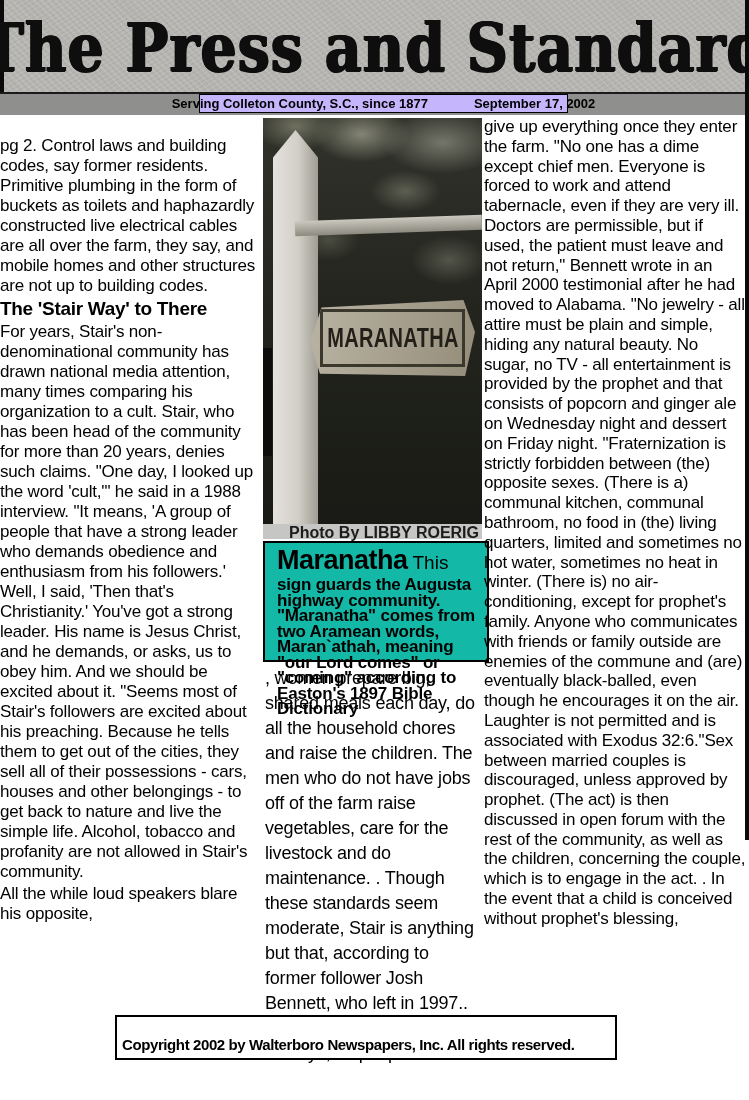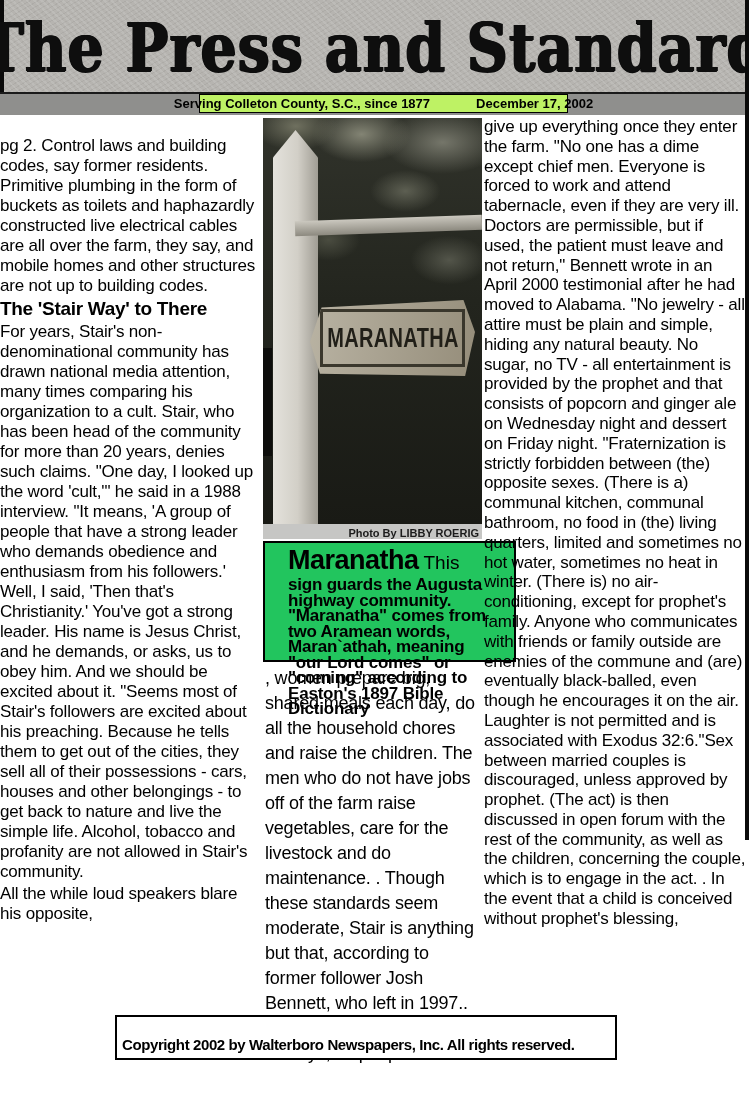--- a/index.html
+++ b/index.html
@@ -17,21 +17,21 @@
     display:flex; align-items:center; justify-content:center; }
   .masthead-title { font-family:"DejaVu Serif", serif; font-weight:bold;
     font-size:57px; letter-spacing:1px; color:#0e0e0e; white-space:nowrap;
     transform:scaleY(1.18); transform-origin:center;
     text-shadow:1px 0 0 #0e0e0e, -1px 0 0 #0e0e0e, 0 1px 0 #0e0e0e; }
 
   
   .dateline-bar { position:absolute; left:0; top:92px; width:749px; height:23px;
     background:#8f8f8d; border-top:2px solid #1a1a1a; }
   .dateline-box { position:absolute; left:199px; top:94px; width:369px; height:19px;
-    background:#bef264; border:1px solid #000; display:flex; align-items:center;
+    background:#c4b5fd; border:1px solid #000; display:flex; align-items:center;
     justify-content:center; gap:46px; font-weight:bold; font-size:13px; white-space:nowrap; }
 
   
   .col { position:absolute; font-size:17px; line-height:20px; letter-spacing:-0.2px; }
   .col-left  { left:0;  top:116px; width:257px;margin-top:20px; }
   .col-right { left:484px; top:117px; width:263px; line-height:19.8px; }
   .col-mid-text { position:absolute; left:265px; top:666px; width:217px;
     font-size:18px; line-height:25px; letter-spacing:-0.2px; }
   .headline { font-weight:bold; font-size:19px; line-height:26px; letter-spacing:-0.3px; }
   .para3 { margin-top:2px; }
@@ -54,26 +54,26 @@
     background:linear-gradient(180deg,#cbc8bf,#8c897f); transform:rotate(-2deg); }
   .post-shadow { position:absolute; left:0; top:230px; width:9px; height:108px; background:#0d0d0b; }
   .sign { position:absolute; left:47px; top:182px; width:165px; height:76px;
     clip-path:polygon(0% 55%, 7% 10%, 93% 0%, 100% 42%, 94% 100%, 6% 97%);
     background:linear-gradient(100deg,#b9b3a3,#958d7a); }
   .sign-inner { position:absolute; left:10px; right:10px; top:9px; bottom:9px;
     border:3px solid #3a372c; display:flex; align-items:center; justify-content:center; }
   .sign-text { font-weight:bold; font-size:27px; color:#211f18; white-space:nowrap;
     transform:scaleX(0.74); letter-spacing:0.5px; }
   .credit-bar { position:absolute; left:263px; top:524px; width:219px; height:15px;
-    background:#c6c6c4; display:flex; align-items:flex-end; justify-content:flex-end;
-    padding-right:3px; font-weight:bold; font-size:11px; color:#1c1c1c; white-space:nowrap; }
+    background:#c6c6c4; display:flex; align-items:flex-start; justify-content:flex-end;
+    padding-right:3px; font-weight:bold; font-size:16px; color:#1c1c1c; white-space:nowrap; }
 
   
-  .caption-box { position:absolute; left:263px; top:541px; width:253px; height:121px;
-    background:#22c55e; border:2px solid #000; padding:2px 23px; }
+  .caption-box { position:absolute; left:263px; top:541px; width:226px; height:121px;
+    background:#14b8a6; border:2px solid #000; padding:2px 12px; }
   .cap-lead { font-weight:bold; font-size:27px; letter-spacing:-0.5px; }
   .cap-this { font-size:19px; }
   .cap-body { display:block; font-weight:bold; font-size:17px; line-height:15.5px;
     letter-spacing:-0.2px; margin-top:1px; }
 
   
   .footer-box { position:absolute; left:115px; top:1015px; width:502px; height:45px;
     border:2px solid #000; background:#fff; padding:18px 5px;
     font-weight:bold; font-size:15px; line-height:19px; letter-spacing:-0.4px; white-space:nowrap; }
 
@@ -84,21 +84,21 @@
 
 <div class="page">
 
   <div class="masthead">
     <div class="masthead-title">The Press and Standard</div>
   </div>
 
   <div class="dateline-bar"></div>
   <div class="dateline-box">
     <span>Serving Colleton County, S.C., since 1877</span>
-    <span>December 17, 2002</span>
+    <span>September 17, 2002</span>
   </div>
 
   <div class="col col-left">
     <span>pg 2. Control laws and building codes, say former residents. Primitive plumbing in the form of buckets as toilets and haphazardly constructed live electrical cables are all over the farm, they say, and mobile homes and other structures are not up to building codes.</span>
     <div class="headline">The 'Stair Way' to There</div>
     <span>For years, Stair's non-denominational community has drawn national media attention, many times comparing his organization to a cult. Stair, who has been head of the community for more than 20 years, denies such claims. "One day, I looked up the word 'cult,'" he said in a 1988 interview. "It means, 'A group of people that have a strong leader who demands obedience and enthusiasm from his followers.' Well, I said, 'Then that's Christianity.' You've got a strong leader. His name is Jesus Christ, and he demands, or asks, us to obey him. And we should be excited about it. "Seems most of Stair's followers are excited about his preaching. Because he tells them to get out of the cities, they sell all of their possessions - cars, houses and other belongings - to get back to nature and live the simple life. Alcohol, tobacco and profanity are not allowed in Stair's community.</span>
     <div class="para3">All the while loud speakers blare his opposite,</div>
   </div>
 
   <div class="photo">

